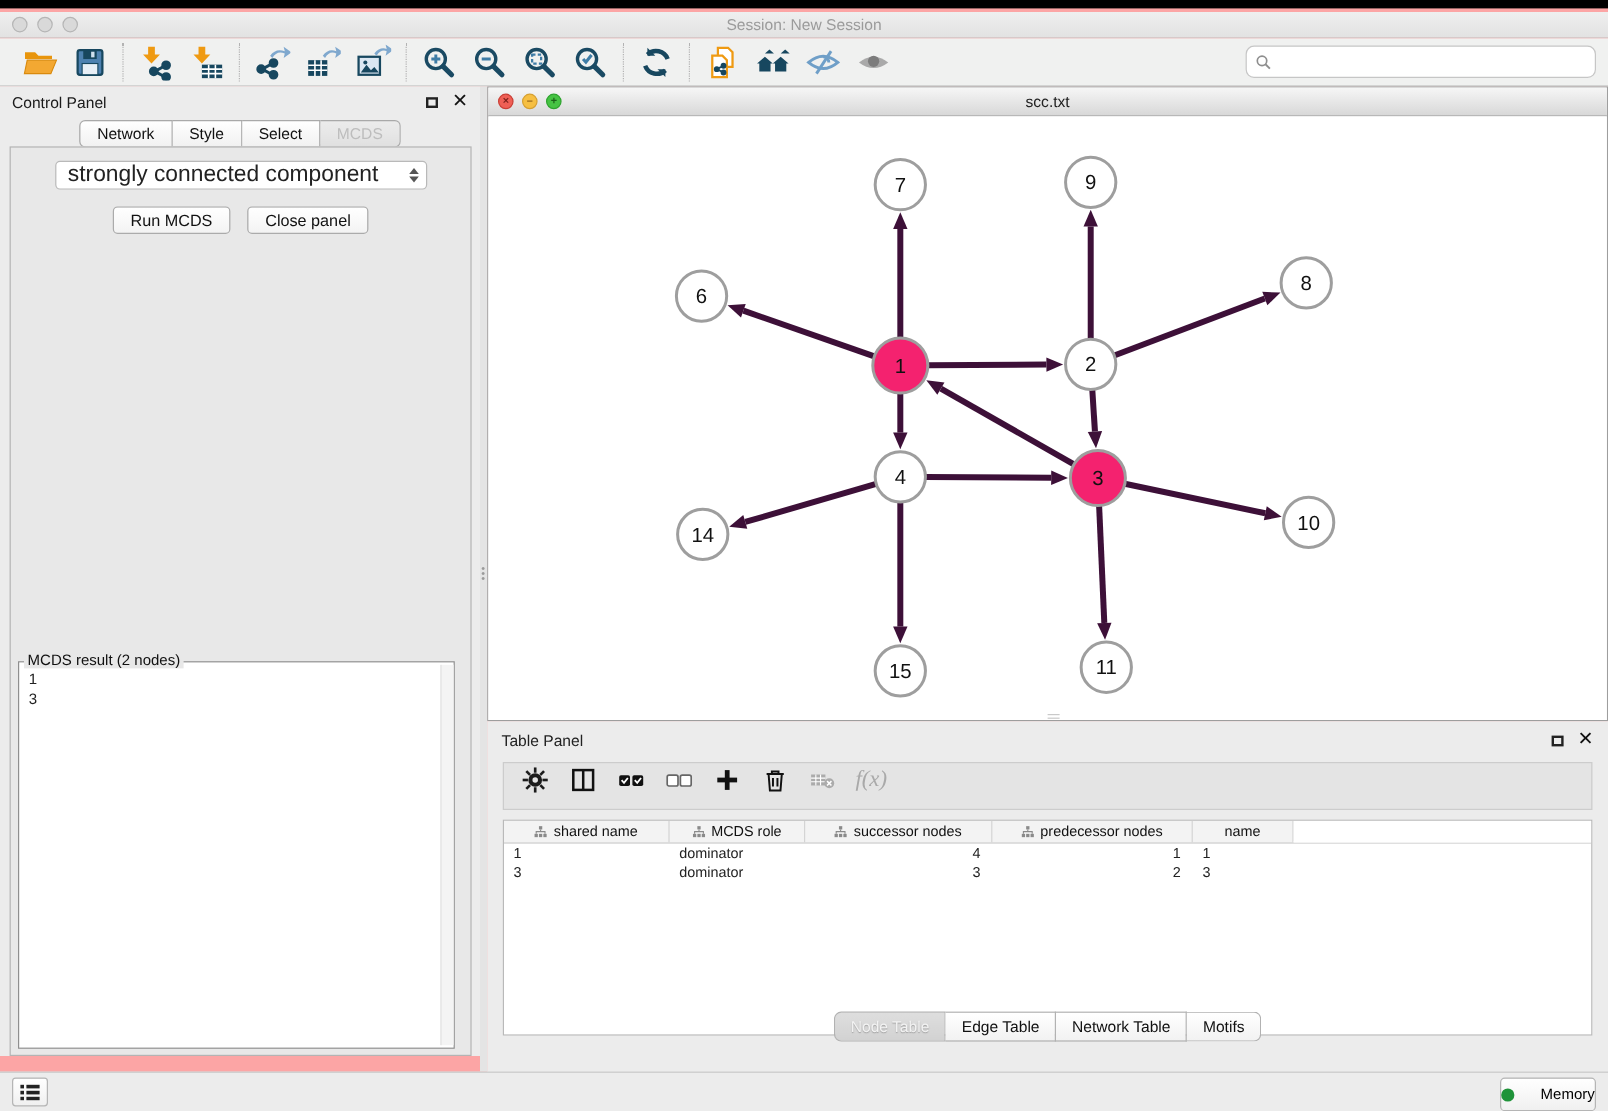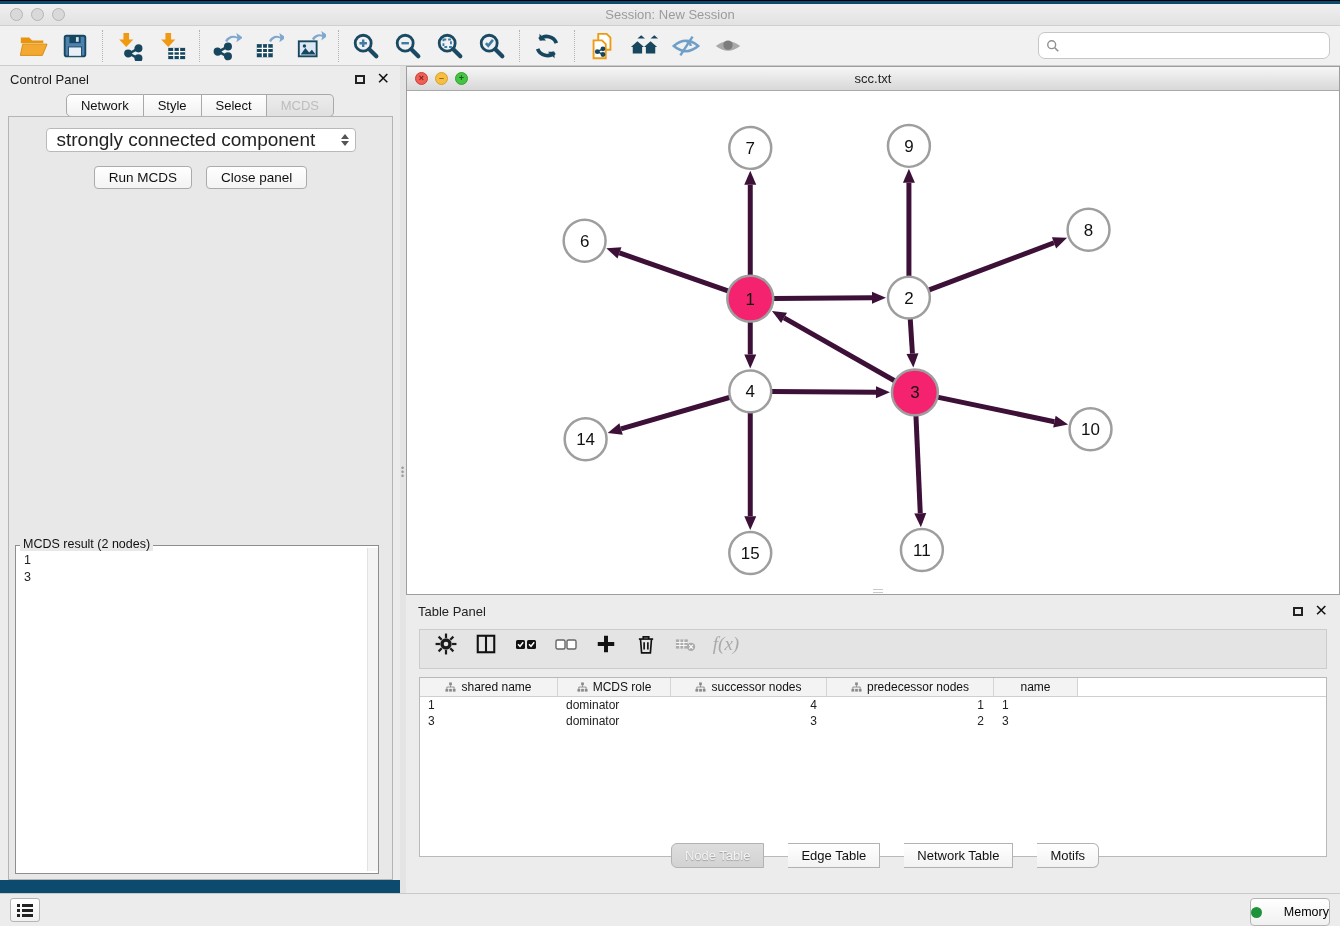--- a/index.html
+++ b/index.html
@@ -1,19 +1,19 @@
 <!DOCTYPE html>
 <html><head>
 <meta charset="utf-8">
 <style>
   * { margin:0; padding:0; box-sizing:border-box; }
   html,body { width:1340px; height:926px; overflow:hidden;
     font-family:"Liberation Sans","DejaVu Sans",sans-serif; font-size:13px; color:#222;
     background:#ececec; }
-  .window { position:absolute; inset:0; border-top:1px solid #000000; background:#0c4a6e; }
+  .window { position:absolute; inset:0; border-top:7px solid #000000; background:#fca5a5; }
 
   
   .titlebar { position:absolute; top:3px; left:0; right:0; height:22px;
     background:linear-gradient(#efefef,#e2e2e2); border-bottom:1px solid #cfcfcf; }
   .traffic { position:absolute; left:10px; top:4px; display:flex; gap:8px; }
   .tl { width:13px; height:13px; border-radius:50%; border:1px solid #b5b5b5; background:#d9d9d9;
     display:flex; align-items:center; justify-content:center; font-size:9px; line-height:1; color:#7a4a12; }
   .win-title { position:absolute; left:0; right:0; top:3px; text-align:center; color:#9b9b9b; }
 
   
@@ -96,21 +96,21 @@
   .th-row { background:#f3f3f3; height:19px; border-bottom:1px solid #cfcfcf; }
   .th-cell { display:flex; align-items:center; justify-content:center; gap:5px; font-size:12px; color:#111;
     border-right:1px solid #d4d4d4; cursor:pointer; }
   .th-cell svg { width:11px; height:11px; flex:none; }
   .th-filler { border-right:none; }
   .td-row { height:16px; cursor:default; }
   .td { font-size:12px; padding:1px 8px 0; white-space:nowrap; }
   .td.num { text-align:right; padding-right:10px; }
   .tp-tabs { position:absolute; left:0; right:0; bottom:38px; display:flex; justify-content:center; }
   .tp-tab { padding:4px 13px; background:linear-gradient(#ffffff,#f2f2f2); border:1px solid #b2b2b2; border-left:none;
-    font-size:13px; cursor:pointer; color:#111;margin-left:24px; }
+    font-size:13px; cursor:pointer; color:#111; }
   .tp-tab:first-child { border-left:1px solid #b2b2b2; border-radius:6px 0 0 6px; }
   .tp-tab:last-child { border-radius:0 6px 6px 0; }
   .tp-tab.active { background:linear-gradient(#dedede,#d2d2d2); color:#f3f3f3; text-shadow:0 1px 1px #9c9c9c; }
 
   
   .statusbar { position:absolute; left:0; right:0; bottom:0; height:33px; background:#ececec;
     border-top:1px solid #c9c9c9; }
   .list-btn { position:absolute; left:10px; top:4px; width:30px; height:24px; background:linear-gradient(#fff,#f0f0f0);
     border:1px solid #b5b5b5; border-radius:3px; display:flex; align-items:center; justify-content:center; cursor:pointer; }
   .memory-btn { position:absolute; right:10px; top:4px; height:28px; background:linear-gradient(#fff,#f0f0f0);

